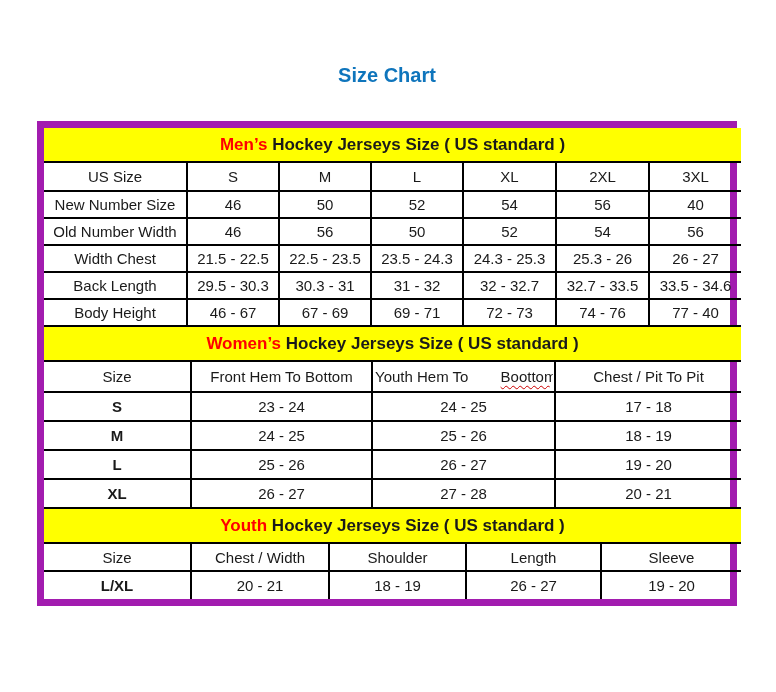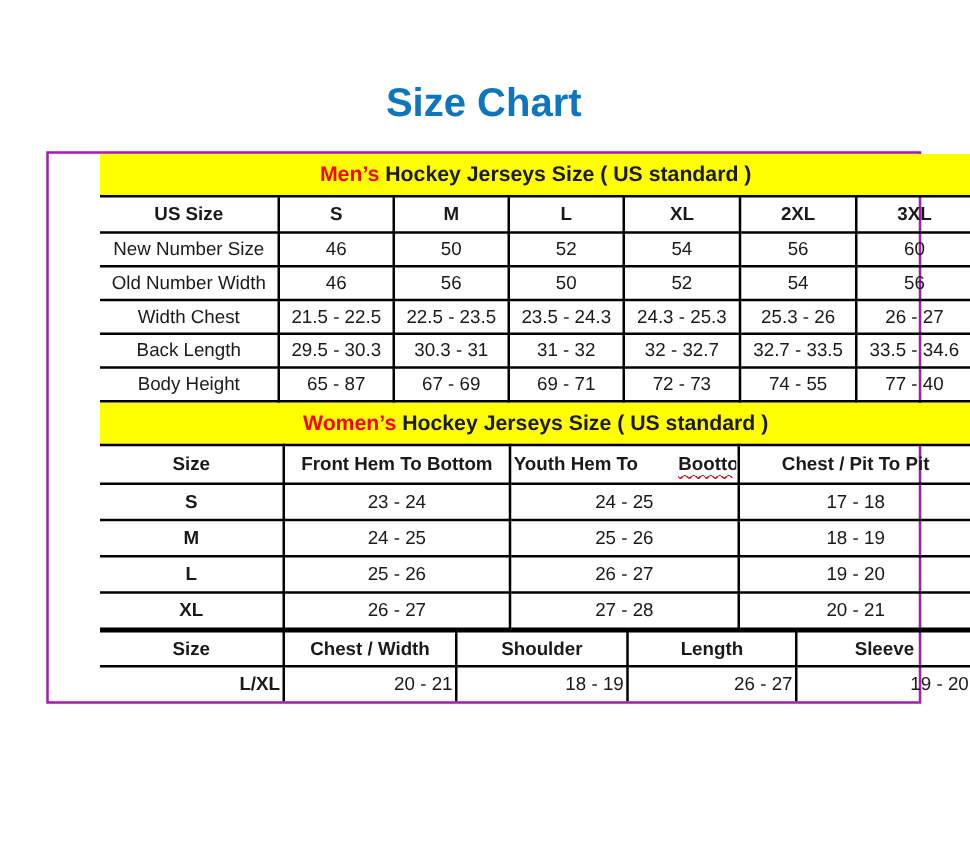--- a/index.html
+++ b/index.html
@@ -1,36 +1,36 @@
 <!DOCTYPE html>
 <html><head>
 <meta charset="utf-8">
 <style>
   html,body{margin:0;padding:0;background:#ffffff;}
   body{width:776px;height:692px;font-family:"Liberation Sans",sans-serif;color:#1a1a1a;}
   .canvas{position:relative;width:776px;height:692px;background:#ffffff;overflow:hidden;}
   .page-title{position:absolute;top:64px;left:37px;width:700px;text-align:center;
-    font-size:32px;font-weight:700;color:#0F75BC;letter-spacing:0px;}
-  .chart{position:absolute;top:121px;left:37px;width:700px;border:2px solid #a21caf;background:#fff;box-sizing:border-box;padding-left:41px;}
+    font-size:20px;font-weight:700;color:#0F75BC;letter-spacing:0px;}
+  .chart{position:absolute;top:121px;left:37px;width:700px;border:7px solid #a21caf;background:#fff;box-sizing:border-box;}
   table{border-collapse:collapse;width:100%;table-layout:fixed;}
   td{border:2px solid #000;text-align:center;vertical-align:middle;font-size:15px;
      padding:0 2px;overflow:hidden;white-space:nowrap;}
   td:first-child{border-left:0;}
   td:last-child{border-right:0;}
   tr.band td{background:#FFFF00;font-weight:700;font-size:17px;height:33px;border-top:0;}
   tr.band .hl{color:#FF0000;}
-  tr.hdr td{font-weight:700;height:27px;border-radius:12px;}
+  tr.hdr td{font-weight:400;height:27px;border-radius:12px;}
   table.men tr.data td{height:25px;}
   table.women tr.hdr td{height:29px;}
   table.women tr.data td{height:27px;}
   table.youth tr.hdr td{height:26px;}
   table.youth tr.data td{height:27px;}
   table.women tr.data td:first-child,
   table.youth tr.data td:first-child{font-weight:700;}
-  .chart table:last-child tr:last-child td{border-bottom:0;text-align:right;}
+  .chart table:last-child tr:last-child td{border-bottom:0;}
   .typo{text-decoration:underline wavy #cc0000;text-decoration-thickness:1px;text-underline-offset:3px;margin-left:28px;}
 </style>
 </head>
 <body>
 
 <div class="canvas">
 
   <div class="page-title">Size Chart</div>
 
   <div class="chart">
@@ -58,21 +58,21 @@
         <td>2XL</td>
         <td>3XL</td>
       </tr>
       <tr class="data">
         <td>New Number Size</td>
         <td>46</td>
         <td>50</td>
         <td>52</td>
         <td>54</td>
         <td>56</td>
-        <td>60</td>
+        <td>40</td>
       </tr>
       <tr class="data">
         <td>Old Number Width</td>
         <td>46</td>
         <td>56</td>
         <td>50</td>
         <td>52</td>
         <td>54</td>
         <td>56</td>
       </tr>
@@ -89,25 +89,25 @@
         <td>Back Length</td>
         <td>29.5 - 30.3</td>
         <td>30.3 - 31</td>
         <td>31 - 32</td>
         <td>32 - 32.7</td>
         <td>32.7 - 33.5</td>
         <td>33.5 - 34.6</td>
       </tr>
       <tr class="data">
         <td>Body Height</td>
-        <td>65 - 87</td>
+        <td>46 - 67</td>
         <td>67 - 69</td>
         <td>69 - 71</td>
         <td>72 - 73</td>
-        <td>74 - 55</td>
+        <td>74 - 76</td>
         <td>77 - 40</td>
       </tr>
     </tbody>
       </table>
 
     <table class="women">
       <colgroup>
         <col style="width:147px">
           <col style="width:181px">
           <col style="width:183px">
@@ -152,20 +152,23 @@
 
     <table class="youth">
       <colgroup>
         <col style="width:147px">
           <col style="width:138px">
           <col style="width:137px">
           <col style="width:135px">
           <col style="width:140px">
       </colgroup>
       <tbody>
+          <tr class="band">
+        <td colspan="5"><span class="hl">Youth</span><span> Hockey Jerseys Size ( US standard )</span></td>
+      </tr>
       <tr class="hdr">
         <td>Size</td>
         <td>Chest / Width</td>
         <td>Shoulder</td>
         <td>Length</td>
         <td>Sleeve</td>
       </tr>
       <tr class="data">
         <td>L/XL</td>
         <td>20 - 21</td>

